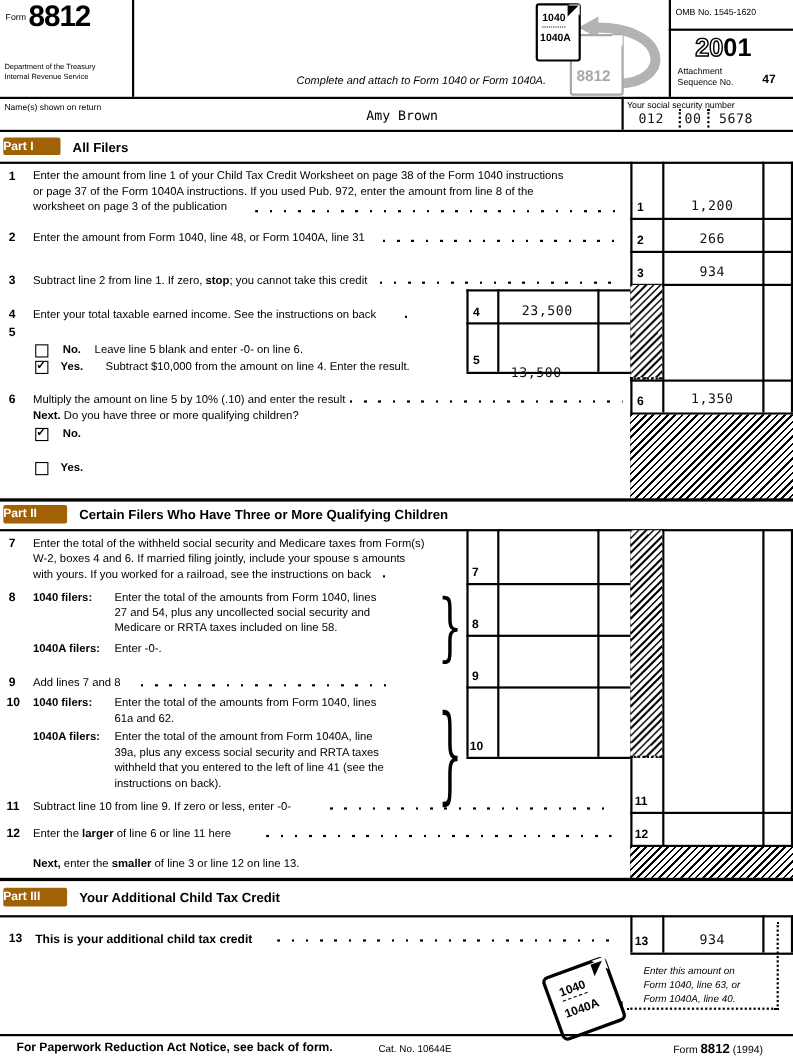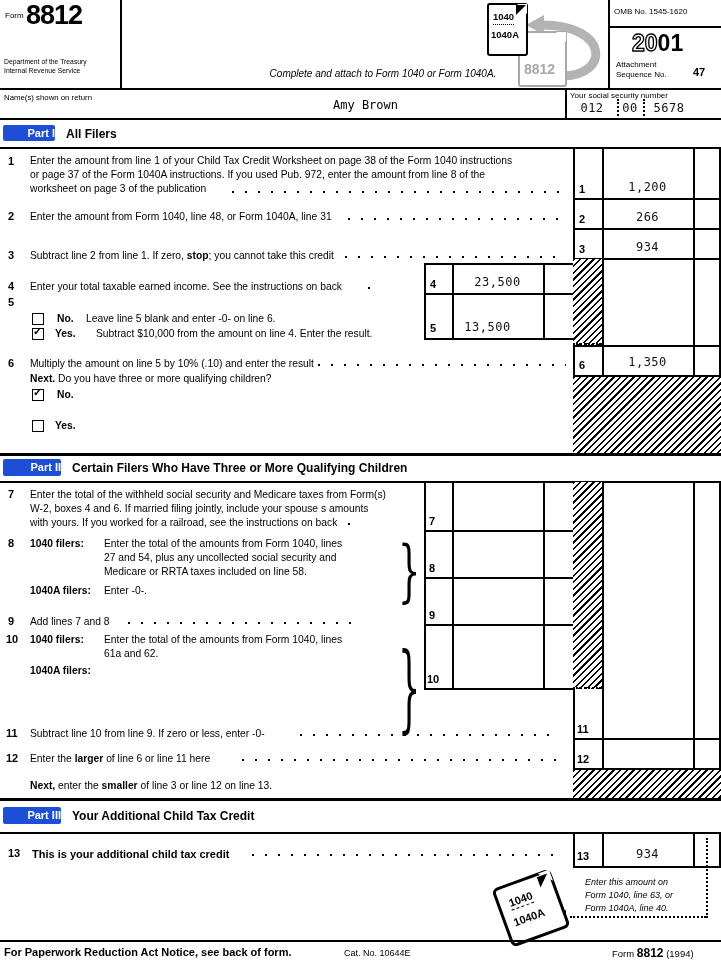--- a/index.html
+++ b/index.html
@@ -12,21 +12,21 @@
   .sm{font-size:8px;line-height:9px}
   .n{position:absolute;font-size:11px;font-weight:bold}
   .h{position:absolute;background:#000;height:1.6px}
   .h2{height:2.2px}.h3{height:3px}
   .v{position:absolute;background:#000;width:1.6px}
   .lead{position:absolute;height:2.3px;background-image:repeating-linear-gradient(to right,#000 0 2.3px,transparent 2.3px 13px)}
   .hatch{position:absolute;background:repeating-linear-gradient(135deg,#000 0 1.6px,#fff 1.6px 4.7px)}
   .amt{position:absolute;font-family:"DejaVu Sans Mono",monospace;font-size:12px;letter-spacing:.5px;text-align:center;color:#111}
   .cb{position:absolute;width:10px;height:10px;border:1.7px solid #000;background:#fff}
   .ck{position:absolute;top:-4px;left:0;font-size:11px;font-weight:bold}
-  .bar{position:absolute;background:#1d4ed8;color:#fff;font-weight:bold;font-size:11px;text-align:right;line-height:16px;border-radius:2px}
+  .bar{position:absolute;background:#a16207;color:#fff;font-weight:bold;font-size:11px;text-align:left;line-height:16px;border-radius:2px}
   .sechead{position:absolute;font-weight:bold;font-size:12px}
   .yr{position:absolute;font-size:23px;font-weight:bold;letter-spacing:0}
   .yr .o{color:#fff;-webkit-text-stroke:1.3px #000;text-shadow:0 0 1px #000}
   .doc{position:absolute;background:#fff;border-radius:3px}
   .fold{position:absolute;top:-1px;right:-1px;width:0;height:0;border-style:solid}
   .brace{position:absolute;font-family:"DejaVu Serif",serif;font-weight:400;color:#000;transform-origin:left top}
   .dotv{position:absolute;border-left:2.2px dotted #000}
   .doth{position:absolute;border-top:2.3px dotted #000}
   .arrowl{position:absolute;width:0;height:0;border-top:7px solid transparent;border-bottom:7px solid transparent;border-right:13px solid #000}
 </style>
@@ -105,21 +105,21 @@
 
   <div class="v" style="left:424px;top:263px;height:75px"></div>
   <div class="v" style="left:452px;top:263px;height:75px"></div>
   <div class="v" style="left:543px;top:263px;height:75px"></div>
   <div class="h" style="left:424px;top:263px;width:149px"></div>
   <div class="h" style="left:424px;top:293px;width:149px"></div>
   <div class="h" style="left:424px;top:338px;width:149px"></div>
   <div class="n" style="left:430px;top:278px">4</div>
   <div class="amt" style="left:452px;top:275px;width:91px">23,500</div>
   <div class="n" style="left:430px;top:322px">5</div>
-  <div class="amt" style="left:452px;top:320px;width:71px">13,500</div>
+  <div class="amt" style="left:452px;top:332px;width:71px">13,500</div>
 
   <div class="n" style="left:8px;top:155px">1</div>
   <div class="t" style="left:30px;top:154px;width:540px;text-align:justify">Enter the amount from line 1 of your Child Tax Credit Worksheet on page 38 of the Form 1040 instructions
 or page 37 of the Form 1040A instructions. If you used Pub. 972, enter the amount from line 8 of the
 worksheet on page 3 of the publication</div>
   <div class="lead" style="left:232px;top:191px;width:334px"></div>
 
   <div class="n" style="left:8px;top:210px">2</div>
   <div class="t" style="left:30px;top:210px">Enter the amount from Form 1040, line 48, or Form 1040A, line 31</div>
   <div class="lead" style="left:348px;top:218px;width:218px"></div>
@@ -208,20 +208,24 @@
 
   <div class="n" style="left:8px;top:615px">9</div>
   <div class="t" style="left:30px;top:615px">Add lines 7 and 8</div>
   <div class="lead" style="left:128px;top:622px;width:226px"></div>
 
   <div class="n" style="left:6px;top:633px">10</div>
   <div class="t b" style="left:30px;top:633px">1040 filers:</div>
   <div class="t" style="left:104px;top:633px;width:296px">Enter the total of the amounts from Form 1040, lines
 61a and 62.</div>
   <div class="t b" style="left:30px;top:664px">1040A filers:</div>
+  <div class="t" style="left:104px;top:664px;width:296px;text-align:justify">Enter the total of the amount from Form 1040A, line
+39a, plus any excess social security and RRTA taxes
+withheld that you entered to the left of line 41 (see the
+instructions on back).</div>
   <div class="brace" style="left:398px;top:631px;font-size:64px;transform:scale(0.55,1.5)">}</div>
 
   <div class="n" style="left:6px;top:727px">11</div>
   <div class="t" style="left:30px;top:727px">Subtract line 10 from line 9. If zero or less, enter -0-</div>
   <div class="lead" style="left:300px;top:734px;width:256px"></div>
 
   <div class="n" style="left:6px;top:752px">12</div>
   <div class="t" style="left:30px;top:752px"><span>Enter the </span><span class="b">larger</span><span> of line 6 or line 11 here</span></div>
   <div class="lead" style="left:242px;top:759px;width:314px"></div>
   <div class="t" style="left:30px;top:779px"><span class="b">Next,</span><span> enter the </span><span class="b">smaller</span><span> of line 3 or line 12 on line 13.</span></div>
@@ -251,21 +255,21 @@
 Form 1040, line 63, or
 Form 1040A, line 40.</div>
   <div class="doc" style="left:500px;top:877px;width:56px;height:56px;border:3px solid #000;border-radius:6px;transform:rotate(-20deg)">
     <span class="fold" style="border-width:0 12px 12px 0;border-color:transparent #fff transparent transparent;top:-2px;right:-2px"></span>
     <span class="fold" style="border-width:11px 11px 0 0;border-color:#000 transparent transparent transparent;top:1px;right:1px"></span>
     <span class="abs b" style="left:9px;top:10px;font-size:11px;border-bottom:1.5px dashed #000;padding-bottom:1px">1040</span>
     <span class="abs b" style="left:7px;top:30px;font-size:11px">1040A</span>
   </div>
 
   <div class="h2 h" style="left:0;top:940px;width:721px"></div>
-  <div class="abs b" style="left:4px;top:946px;font-size:11px">For Paperwork Reduction Act Notice, see back of form.</div>
+  <div class="abs b" style="left:15px;top:946px;font-size:11px">For Paperwork Reduction Act Notice, see back of form.</div>
   <div class="abs" style="left:344px;top:948px;font-size:9px">Cat. No. 10644E</div>
   <div class="abs" style="left:612px;top:946px;font-size:9.5px">
     <span>Form</span>
     <span class="b" style="font-size:12px">8812</span>
     <span>(1994)</span>
   </div>
 
 </div>
 
 </body></html>

